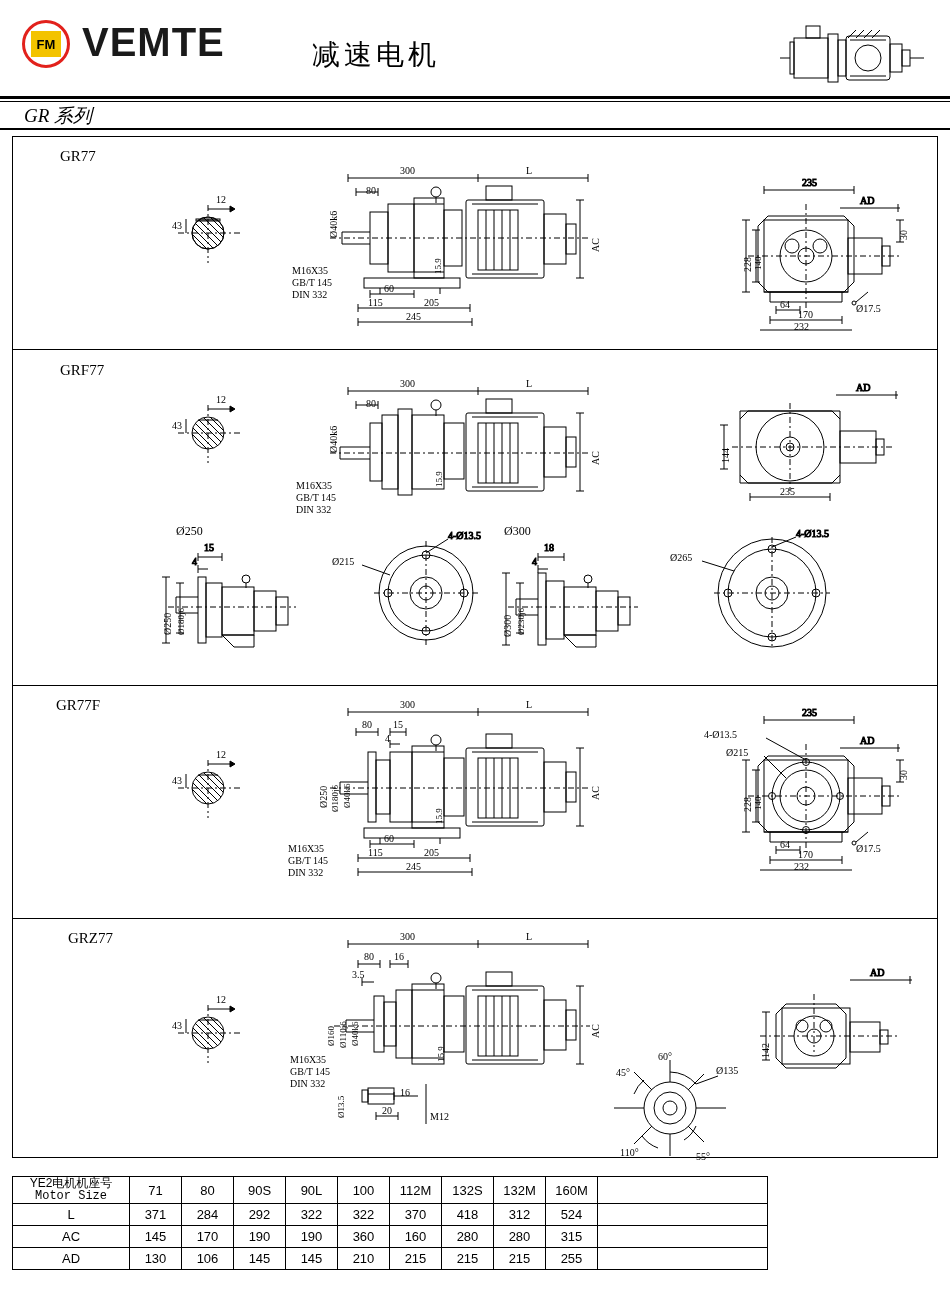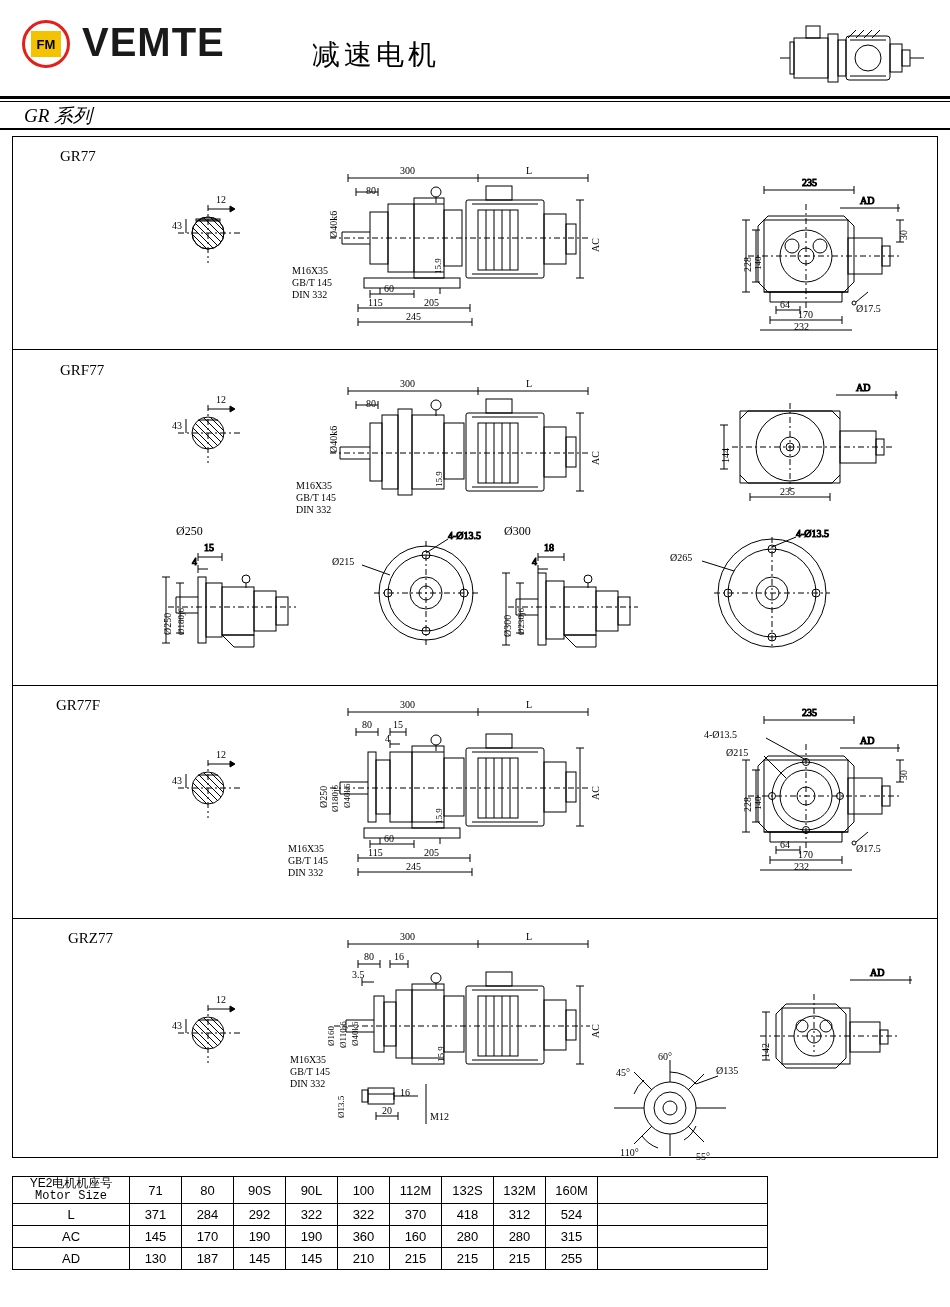--- a/index.html
+++ b/index.html
@@ -846,21 +846,21 @@
       <td class="cell">360</td>
       <td class="cell">160</td>
       <td class="cell">280</td>
       <td class="cell">280</td>
       <td class="cell">315</td>
       <td class="blank"></td>
     </tr>
     <tr>
       <td class="rowhead">AD</td>
       <td class="cell">130</td>
-      <td class="cell">187</td>
+      <td class="cell">106</td>
       <td class="cell">145</td>
       <td class="cell">145</td>
       <td class="cell">210</td>
       <td class="cell">215</td>
       <td class="cell">215</td>
       <td class="cell">215</td>
       <td class="cell">255</td>
       <td class="blank"></td>
     </tr>
   </tbody>

